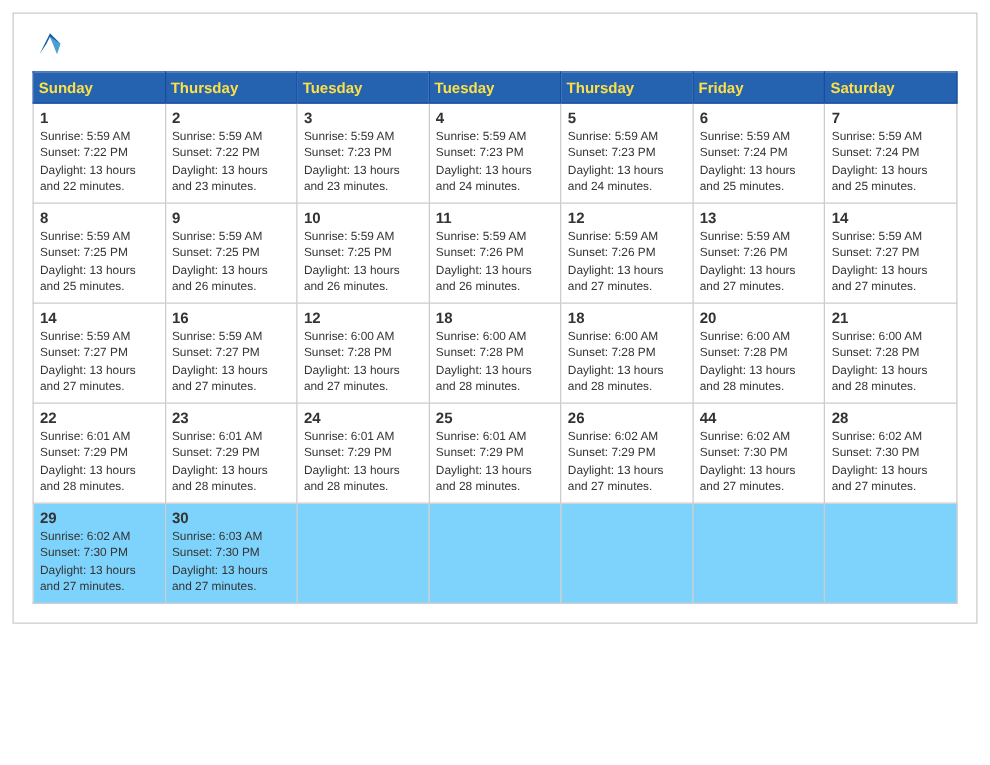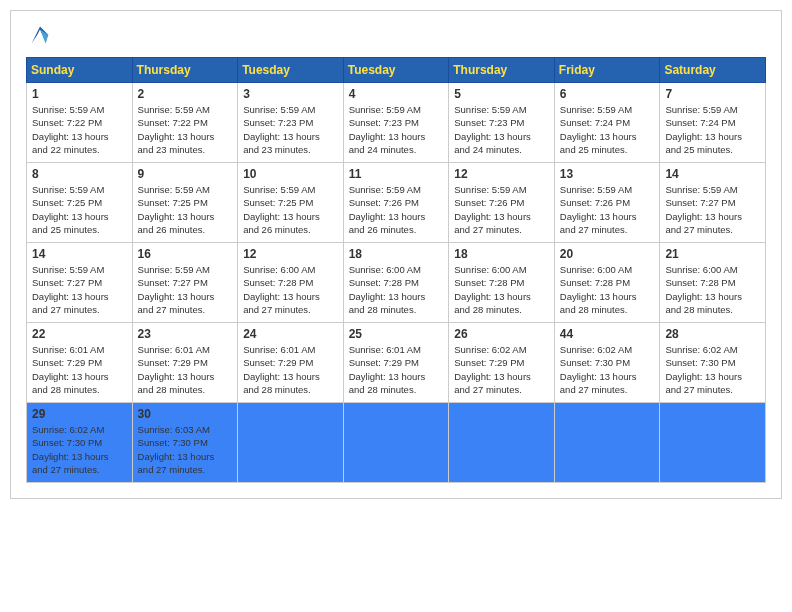--- a/index.html
+++ b/index.html
@@ -74,21 +74,21 @@
     .calendar tbody td {
       vertical-align: top;
       border: 1px solid #ccc;
       padding: 4px 5px;
       font-size: 9.5px;
       color: #333;
       background: #fff;
       height: 80px;
     }
     .calendar tbody tr:last-child td {
-      background: #3b82f6;
+      background: #7dd3fc;
     }
     .day-num {
       font-size: 12px;
       font-weight: bold;
       display: block;
       margin-bottom: 2px;
     }
     .day-info {
       line-height: 1.4;
     }

